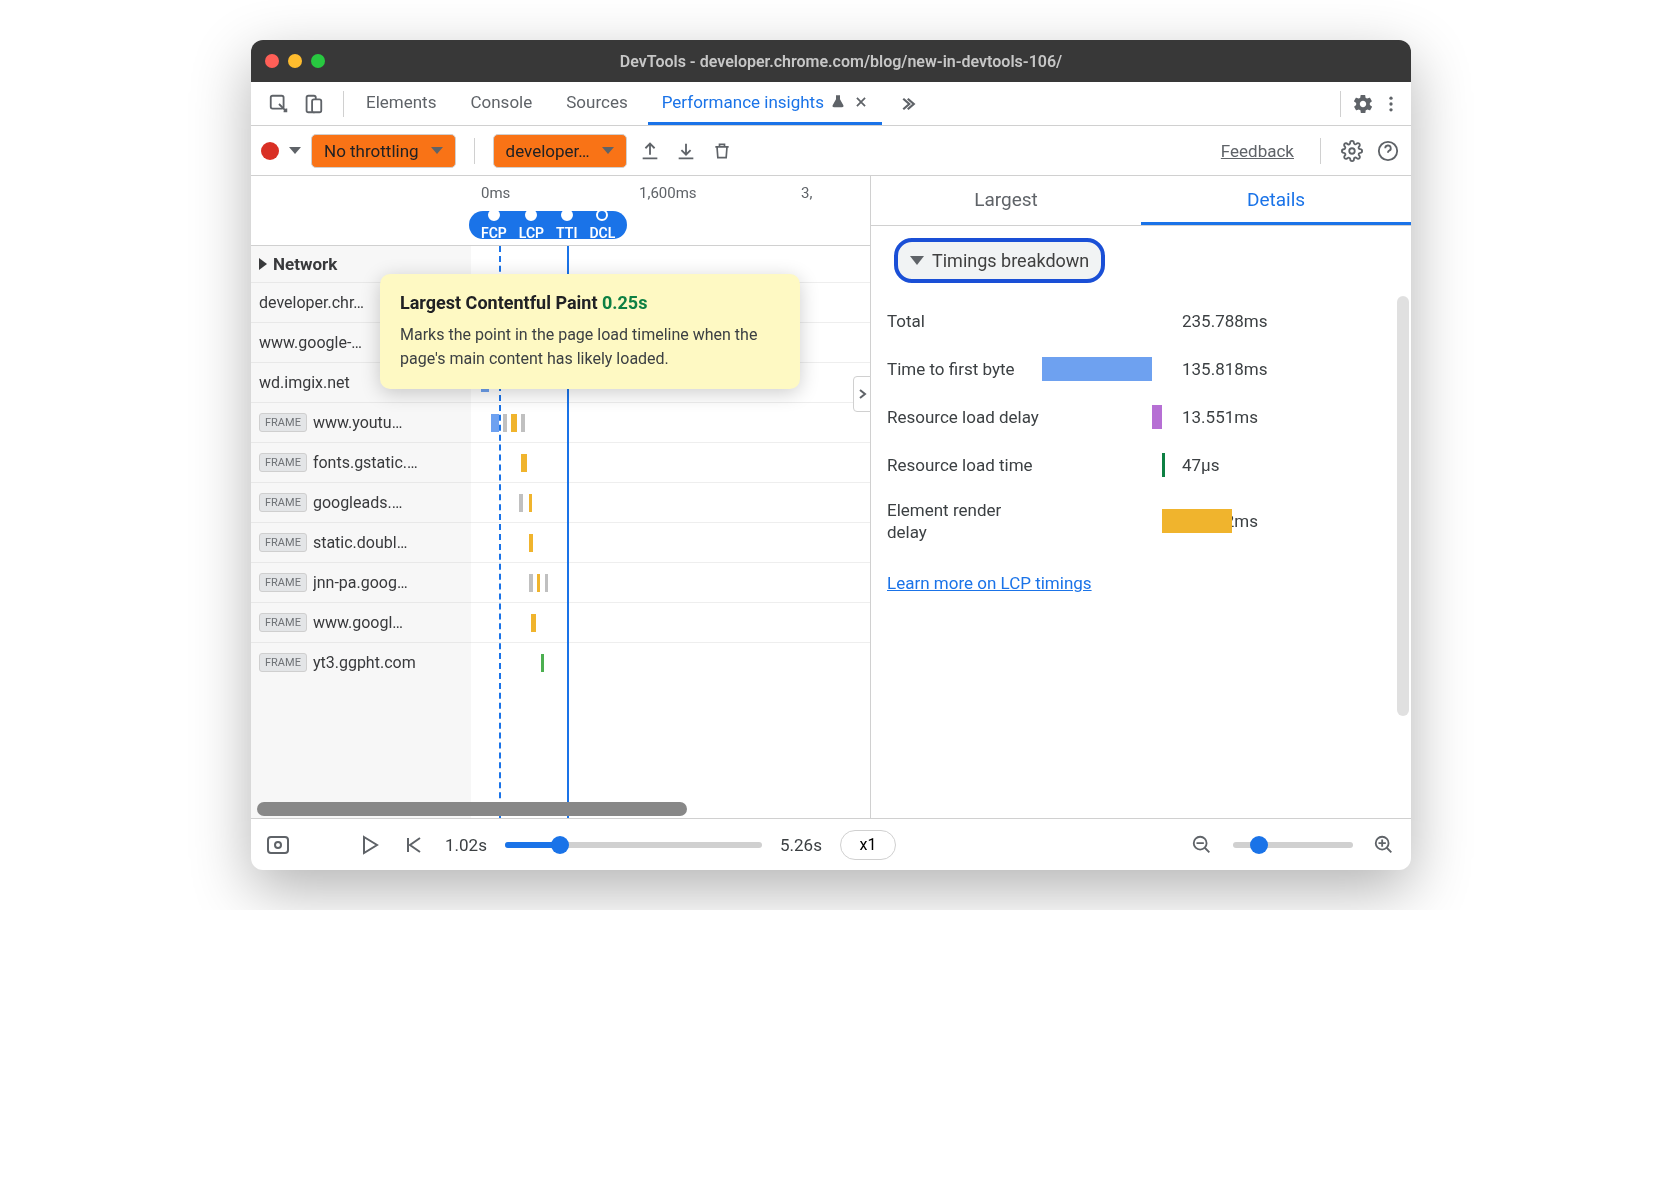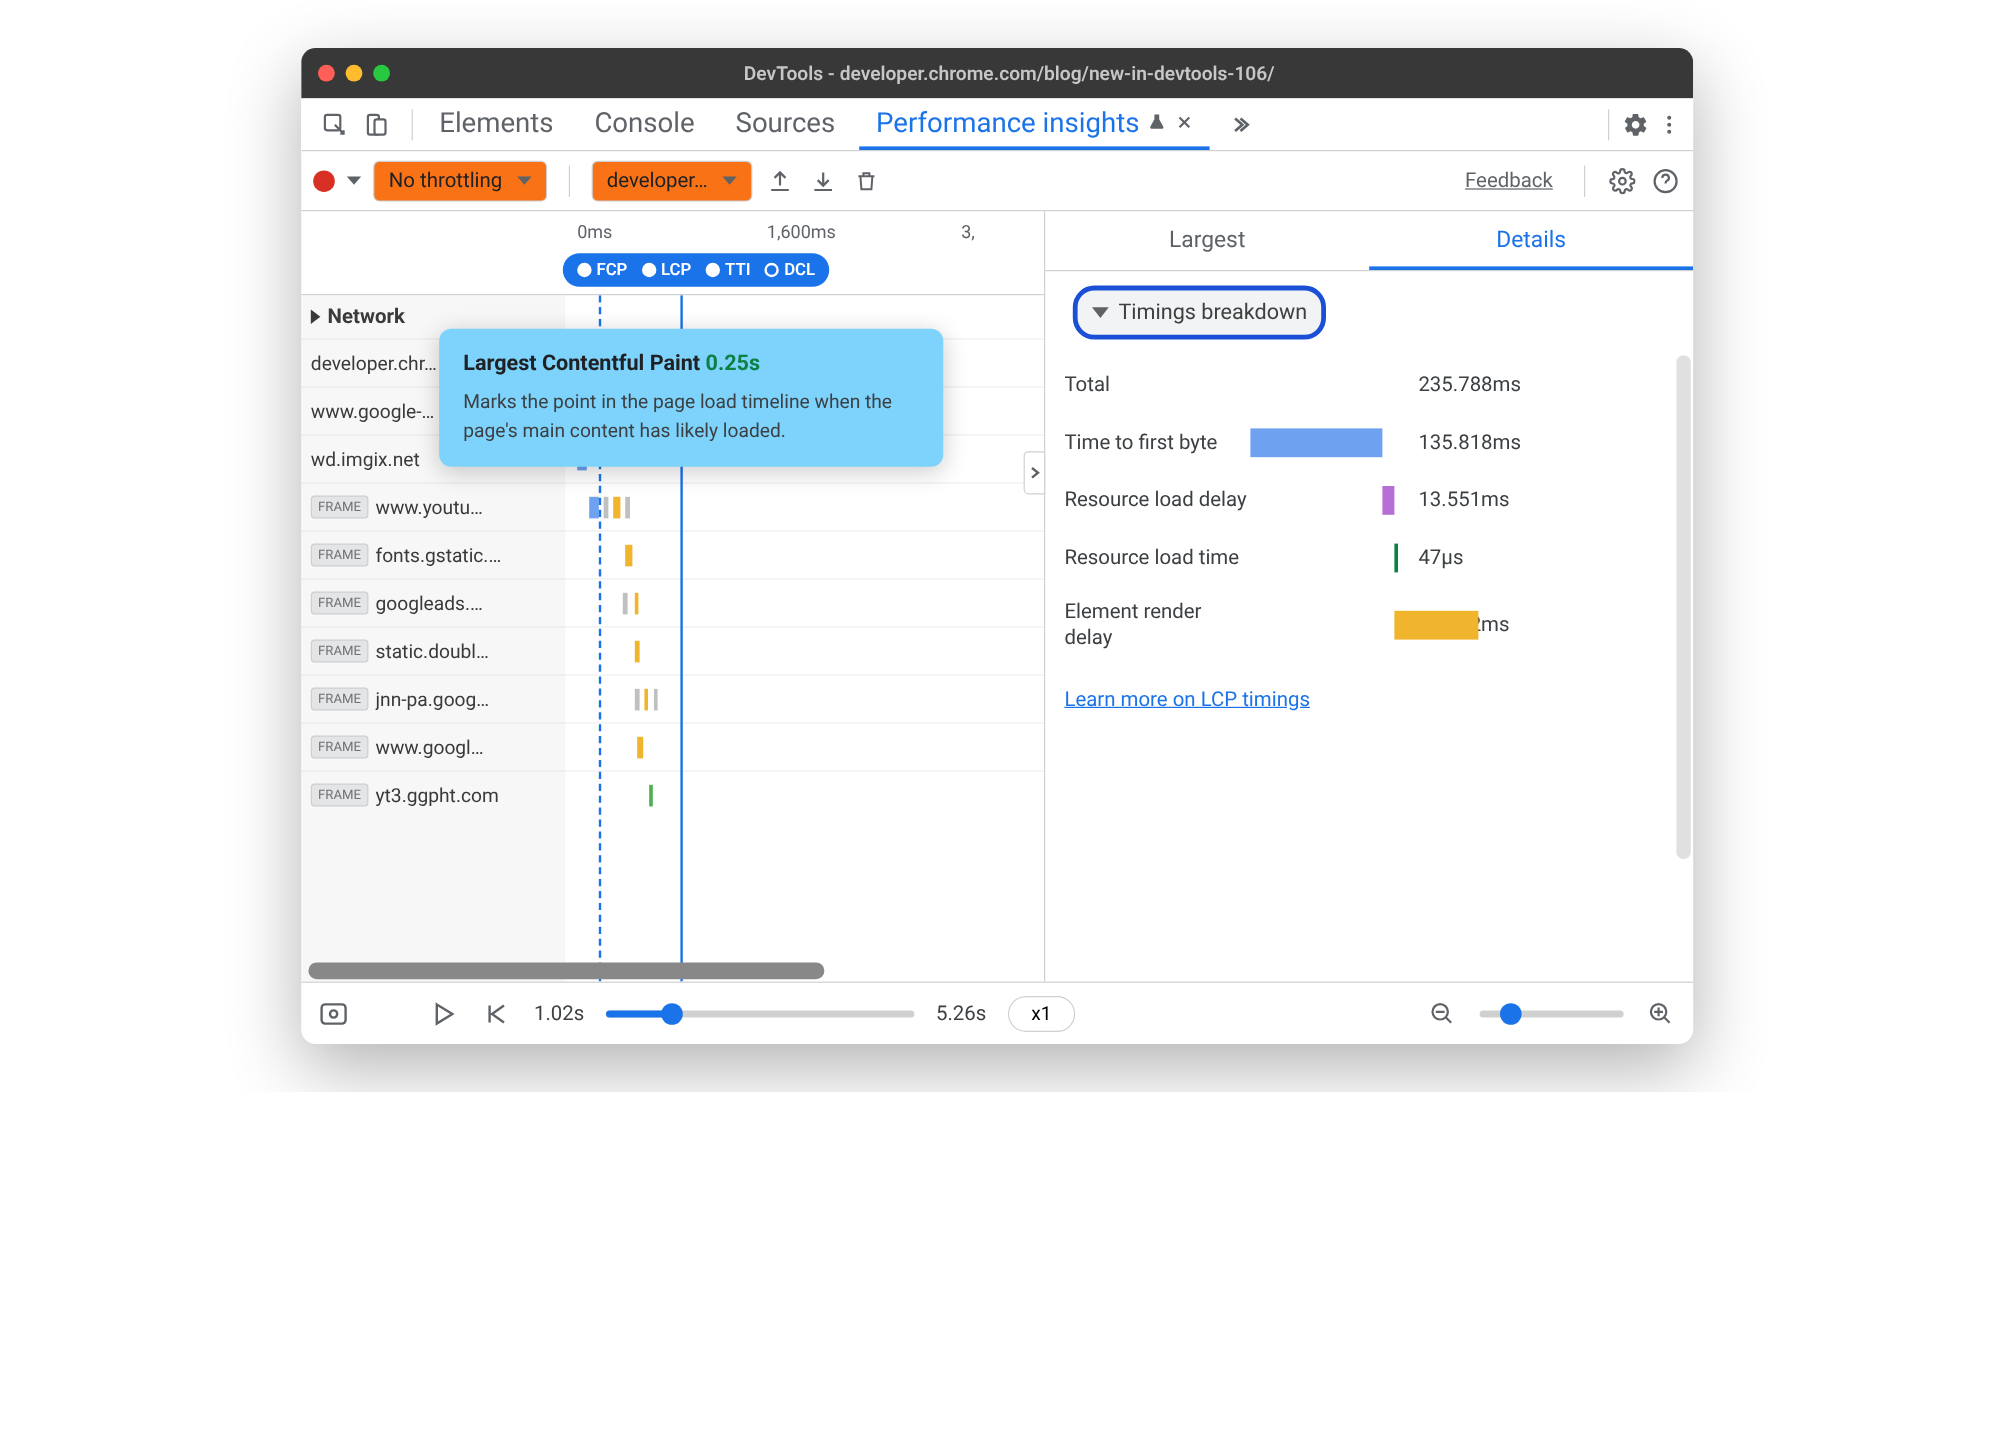--- a/index.html
+++ b/index.html
@@ -11,21 +11,21 @@
 .dot.red { background: #ff5f57; }
 .dot.yellow { background: #febc2e; }
 .dot.green { background: #28c840; }
 .title { flex: 1; text-align: center; color: #c7c7c7; font-size: 16px; font-weight: 600; padding-right: 40px; }
 
 .tabbar { height: 44px; border-bottom: 1px solid #d0d0d0; display: flex; align-items: center; padding: 0 6px; background: #fff; flex-shrink: 0; }
 .inspect-icons { display: flex; gap: 6px; padding: 0 8px; }
 .icon-btn { width: 28px; height: 28px; display: flex; align-items: center; justify-content: center; color: #5f6368; cursor: pointer; }
 .vdiv { width: 1px; height: 26px; background: #d0d0d0; margin: 0 8px; }
 .tabs { display: flex; gap: 6px; align-items: center; height: 100%; }
-.tab { padding: 0 14px; height: 100%; display: flex; align-items: center; font-size: 23px; color: #5f6368; cursor: pointer; border-bottom: 3px solid transparent; }
+.tab { padding: 0 14px; height: 100%; display: flex; align-items: center; font-size: 17px; color: #5f6368; cursor: pointer; border-bottom: 3px solid transparent; }
 .tab.active { color: #1a73e8; border-bottom-color: #1a73e8; }
 .tab .flask { margin-left: 6px; }
 .tab .close { margin-left: 8px; color: #5f6368; }
 .more-tabs { padding: 0 10px; color: #5f6368; font-size: 20px; }
 .spacer { flex: 1; }
 
 .toolbar { height: 50px; border-bottom: 1px solid #d0d0d0; display: flex; align-items: center; padding: 0 10px; gap: 10px; flex-shrink: 0; }
 .record-dot { width: 18px; height: 18px; background: #d93025; border-radius: 50%; }
 .caret-down { width: 0; height: 0; border-left: 6px solid transparent; border-right: 6px solid transparent; border-top: 7px solid #5f6368; }
 .select { height: 34px; border: 1px solid #d0d0d0; border-radius: 5px; display: flex; align-items: center; padding: 0 12px; gap: 12px; font-size: 17px; color: #202124; cursor: pointer; background: #f97316; }
@@ -33,42 +33,42 @@
 .feedback { font-size: 17px; color: #5f6368; text-decoration: underline; cursor: pointer; margin-right: 8px; }
 
 .content { flex: 1; display: flex; min-height: 0; position: relative; }
 .left-pane { flex: 1; display: flex; flex-direction: column; border-right: 1px solid #d0d0d0; min-width: 0; position: relative; }
 .right-pane { width: 540px; display: flex; flex-direction: column; }
 
 .timeline-header { height: 70px; position: relative; border-bottom: 1px solid #d0d0d0; padding-left: 220px; }
 .time-ticks { position: absolute; top: 8px; left: 220px; right: 0; font-size: 15px; color: #5f6368; display: flex; }
 .time-tick { position: absolute; }
 .markers-pill { position: absolute; bottom: 6px; left: 218px; height: 28px; background: #1a73e8; border-radius: 14px; display: flex; align-items: center; padding: 0 8px; gap: 4px; }
-.marker-item { color: #fff; font-size: 14px; font-weight: 600; display: flex; align-items: center; gap: 4px; padding: 0 4px; }
+.marker-item { color: #fff; font-size: 14px; font-weight: 600; display: flex; align-items: center; gap: 4px; padding: 0 4px; flex-direction: column; }
 .marker-dot { width: 12px; height: 12px; border: 2px solid #fff; border-radius: 50%; }
 .marker-dot.filled { background: #fff; }
 .playhead { position: absolute; top: 0; bottom: 0; width: 2px; background: #1a73e8; left: 316px; z-index: 5; }
 .dashed-line { position: absolute; top: 0; bottom: 0; width: 0; border-left: 2px dashed #1a73e8; left: 248px; z-index: 4; }
 .shade { position: absolute; top: 0; bottom: 0; left: 0; width: 220px; background: rgba(200,200,200,0.15); z-index: 1; }
 
 .network-section { flex: 1; overflow: hidden; position: relative; }
 .section-header { height: 36px; display: flex; align-items: center; padding: 0 8px; font-size: 17px; font-weight: 700; color: #202124; gap: 6px; cursor: pointer; }
 .triangle-right { width: 0; height: 0; border-top: 6px solid transparent; border-bottom: 6px solid transparent; border-left: 8px solid #202124; }
 .network-rows { position: relative; }
 .net-row { height: 40px; display: flex; align-items: center; border-top: 1px solid #eee; padding-left: 8px; position: relative; }
 .frame-badge { font-size: 11px; background: #e8eaed; color: #5f6368; padding: 2px 5px; border-radius: 3px; margin-right: 6px; border: 1px solid #d0d0d0; }
 .net-label { font-size: 16px; color: #202124; white-space: nowrap; overflow: hidden; text-overflow: ellipsis; max-width: 170px; }
 .net-bars { position: absolute; left: 220px; right: 0; top: 0; bottom: 0; }
 .net-bar { position: absolute; height: 18px; top: 11px; }
 .bar-blue { background: #6ea1f0; }
 .bar-yellow { background: #f0b42d; }
 .bar-gray { background: #c0c0c0; }
 .bar-green { background: #4caf50; }
 
-.tooltip { position: absolute; left: 115px; top: 98px; width: 420px; background: #7dd3fc; border-radius: 10px; box-shadow: 0 4px 20px rgba(0,0,0,0.2); padding: 18px 20px; z-index: 20; }
+.tooltip { position: absolute; left: 129px; top: 98px; width: 420px; background: #fef9c3; border-radius: 10px; box-shadow: 0 4px 20px rgba(0,0,0,0.2); padding: 18px 20px; z-index: 20; }
 .tooltip-title { font-size: 18px; font-weight: 700; color: #202124; }
 .tooltip-time { color: #0d8043; font-weight: 700; }
 .tooltip-desc { margin-top: 10px; font-size: 16px; color: #3c4043; line-height: 1.5; }
 
 .expand-handle { position: absolute; right: -1px; top: 200px; width: 18px; height: 36px; border: 1px solid #d0d0d0; border-radius: 4px 0 0 4px; background: #fff; display: flex; align-items: center; justify-content: center; z-index: 15; cursor: pointer; }
 
 
 .detail-tabs { height: 50px; display: flex; align-items: center; border-bottom: 1px solid #d0d0d0; }
 .detail-tab { flex: 1; text-align: center; font-size: 19px; color: #5f6368; height: 100%; display: flex; align-items: center; justify-content: center; border-bottom: 3px solid transparent; cursor: pointer; }
 .detail-tab.active { color: #1a73e8; border-bottom-color: #1a73e8; }

